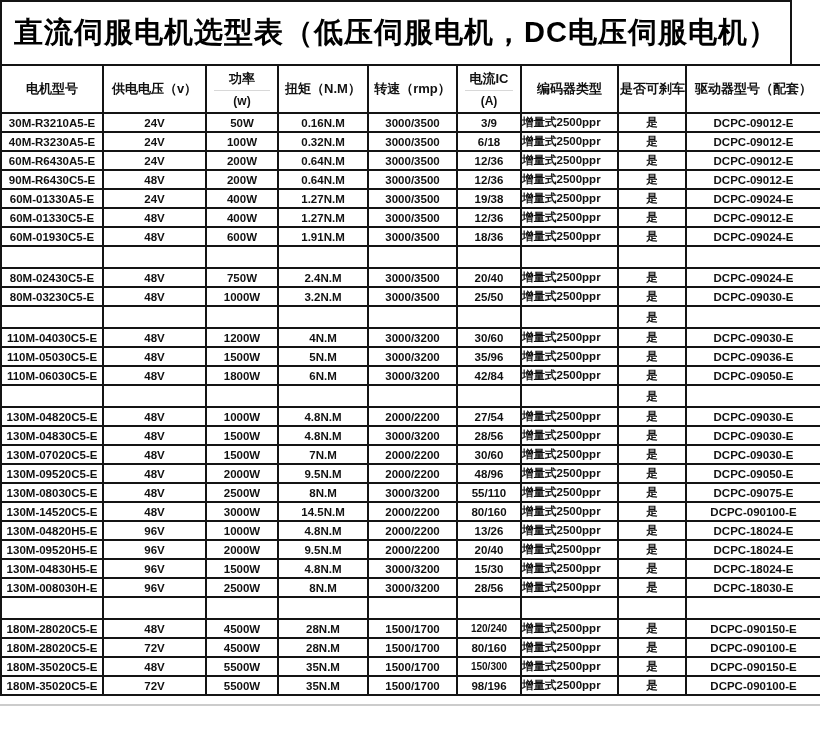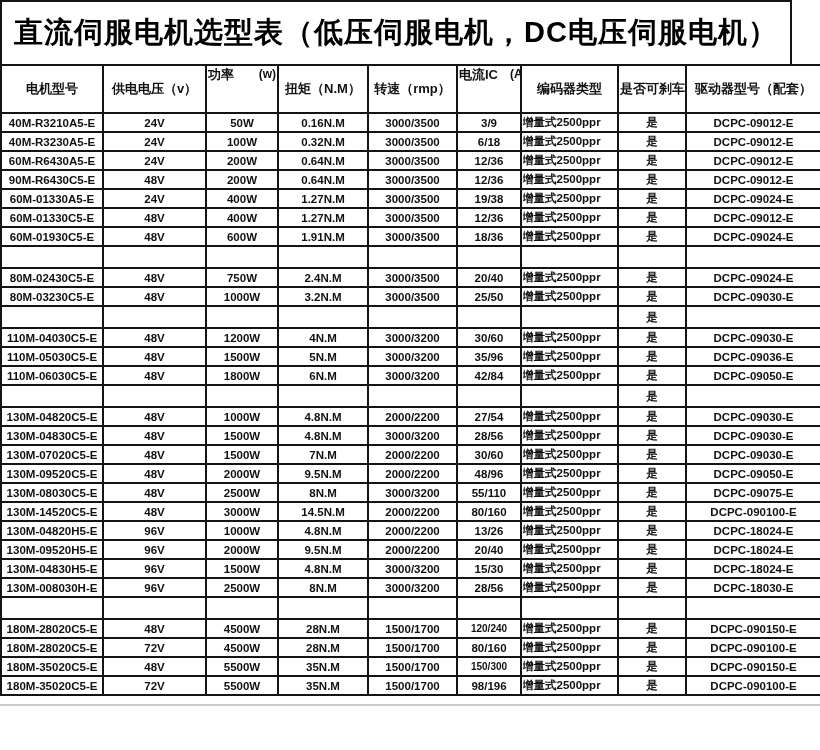--- a/index.html
+++ b/index.html
@@ -43,34 +43,34 @@
   }
   table.motor-table th {
     height: 48px;
     font-size: 13px;
     font-weight: bold;
     color: #111111;
     text-align: center;
     padding: 0 1px;
     vertical-align: middle;
   }
-  .th-stack { display: flex; justify-content: space-between; height: 100%; }
+  .th-stack { display: flex; flex-direction: column; justify-content: center; height: 100%; }
   .th-stack .th-label { line-height: 18px; }
   .th-stack .th-divider { height: 1px; background: #d8d8d8; margin: 2px 6px; }
   .th-stack .th-sub { line-height: 16px; font-size: 12px; }
   table.motor-table td {
     height: 19px;
     font-size: 11.5px;
     font-weight: bold;
     color: #111111;
     text-align: center;
     padding: 0 2px;
   }
   
-  table.motor-table td.col-6 { text-align: left; padding-left: 0; border-radius: 7px; }
+  table.motor-table td.col-6 { text-align: left; padding-left: 0; }
   table.motor-table td.small { font-size: 10px; margin-top: 26px; }
   tr.separator-row td { height: 22px; }
   .cut-row {
     width: 820px;
     height: 12px;
     position: relative;
     background: #ffffff;
   }
   .cut-row::after {
     content: "";
@@ -119,21 +119,21 @@
               <div class="th-sub">(A)</div>
             </div>
           </th>
           <th class="col-6">编码器类型</th>
           <th class="col-7">是否可刹车</th>
           <th class="col-8">驱动器型号（配套）</th>
         </tr>
       </thead>
     <tbody id="tbody">
         <tr class="data-row">
-          <td class="col-0">40M-R3210A5-E</td>
+          <td class="col-0">30M-R3210A5-E</td>
           <td class="col-1">24V</td>
           <td class="col-2">50W</td>
           <td class="col-3">0.16N.M</td>
           <td class="col-4">3000/3500</td>
           <td class="col-5">3/9</td>
           <td class="col-6">增量式2500ppr</td>
           <td class="col-7">是</td>
           <td class="col-8">DCPC-09012-E</td>
         </tr>
         <tr class="data-row">

